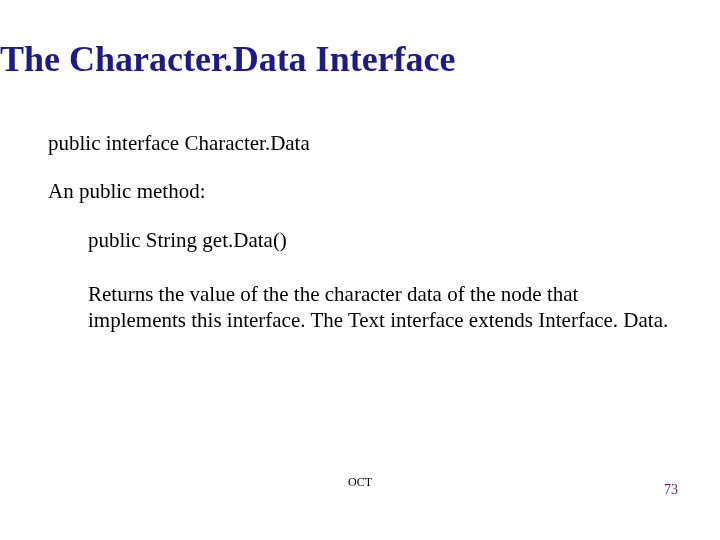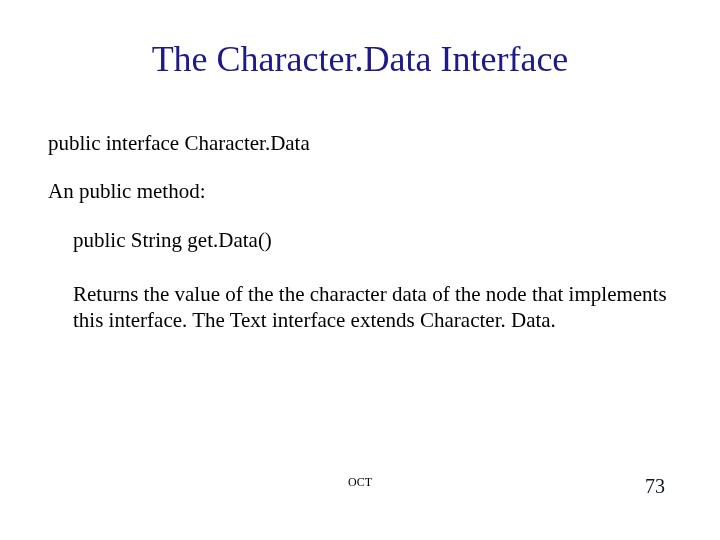--- a/index.html
+++ b/index.html
@@ -16,54 +16,53 @@
     position: relative;
     width: 720px;
     height: 540px;
     box-sizing: border-box;
   }
   .title {
     position: absolute;
     top: 38px;
     left: 0;
     right: 0;
-    text-align: center;
     font-size: 36px;
     color: #1f1a8a;
-    font-weight: normal;
+    font-weight: bold;
   }
   .body {
     position: absolute;
     top: 130px;
     left: 48px;
     right: 48px;
     font-size: 21px;
     line-height: 1.25;
   }
   .para {
     margin-bottom: 22px;
   }
   .indent {
-    margin-left: 25px;
+    margin-left: 40px;
   }
   .footer-label {
     position: absolute;
     bottom: 50px;
     left: 0;
     right: 0;
     text-align: center;
     font-size: 12px;
     color: #000;
   }
   .page-num {
     position: absolute;
     bottom: 42px;
-    right: 55px;
-    font-size: 20px;
-    color: #0f172a;
+    right: 42px;
+    font-size: 14px;
+    color: #701a75;
   }
   .spacer-sm { height: 6px; }
 </style>
 </head>
 <body>
 
 <div class="slide">
 
   <div class="title">The Character.Data Interface</div>
 
@@ -72,21 +71,21 @@
     <div class="para">
       <div>public interface Character.Data</div>
     </div>
 
     <div class="para">An public method:</div>
 
     <div class="para indent">public String get.Data()</div>
 
     <div class="spacer-sm"></div>
 
-    <div class="para indent">Returns the value of the the character data of the node that implements this interface. The Text interface extends Character. Data.</div>
+    <div class="para indent">Returns the value of the the character data of the node that implements this interface. The Text interface extends Interface. Data.</div>
 
 
   </div>
 
   <div class="footer-label">OCT</div>
   <div class="page-num">73</div>
 
 </div>
 
 </body></html>

